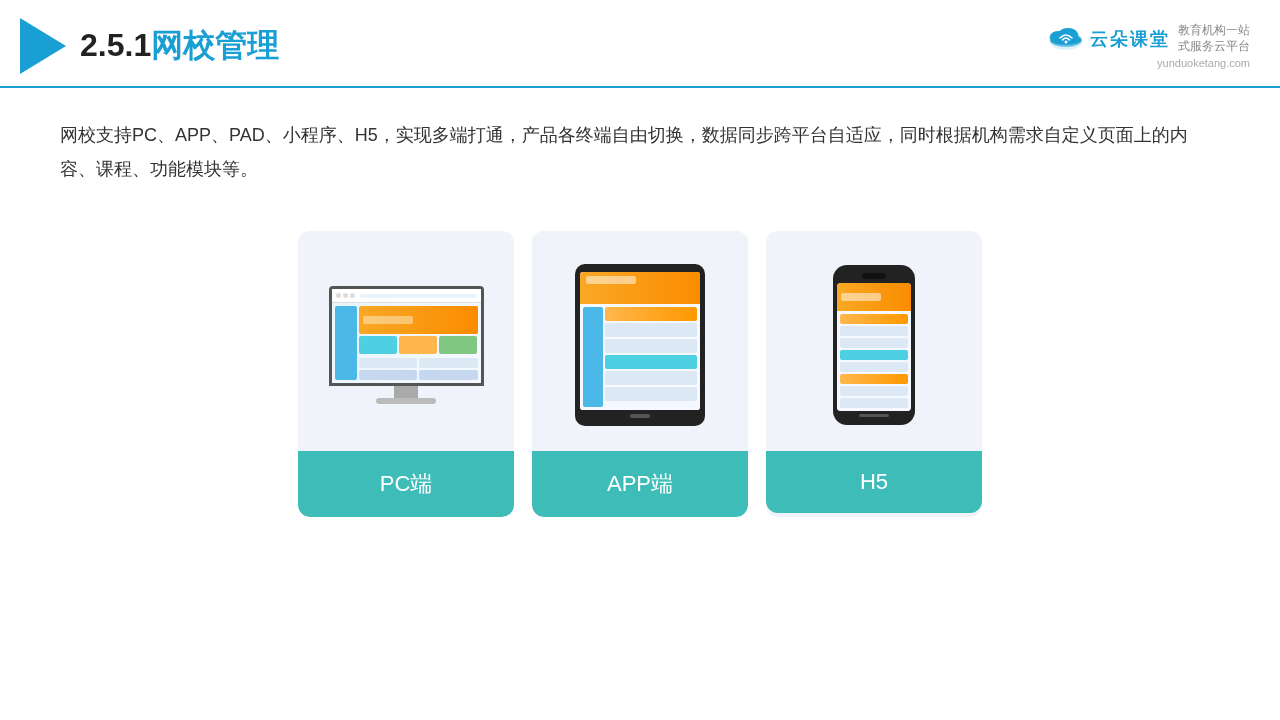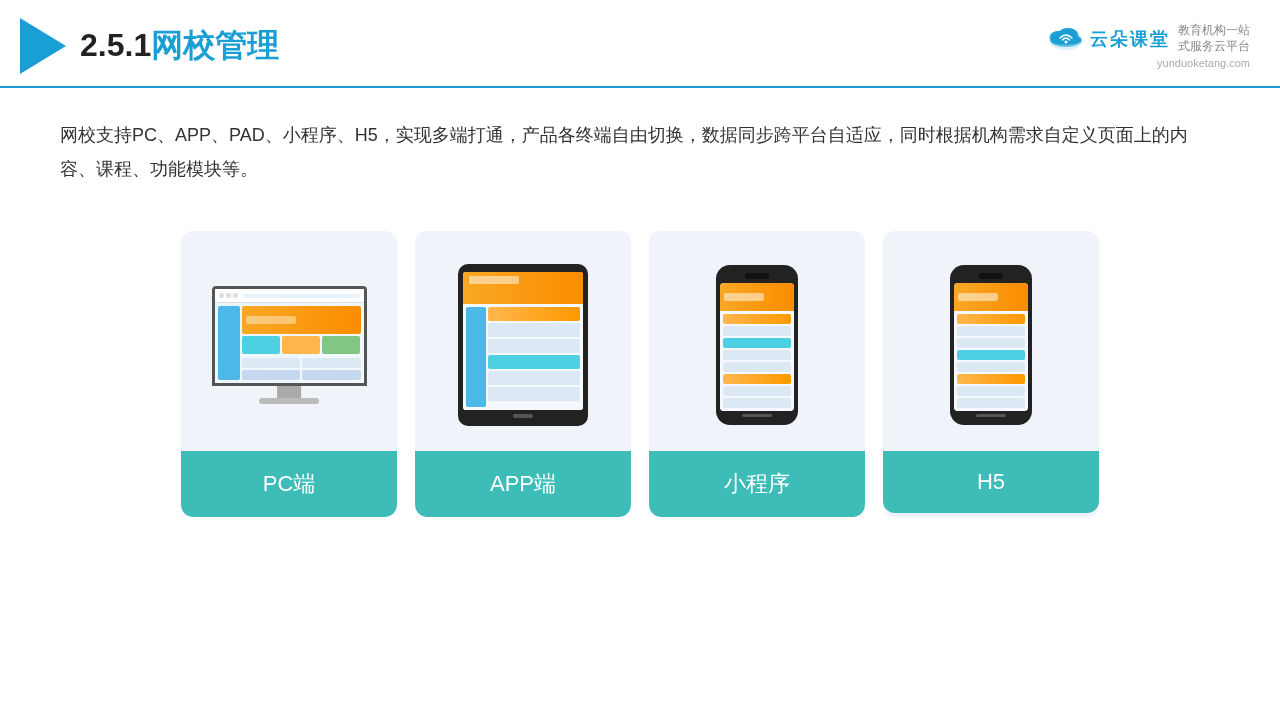--- a/index.html
+++ b/index.html
@@ -444,46 +444,20 @@
                 </div>
               </div>
             </div>
             <div class="tablet-home"></div>
           </div>
         </div>
       </div>
       <div class="card-label">APP端</div>
     </div>
 
-    <div class="card">
-      <div class="card-image-area">
-        <div class="phone-mockup">
-          <div class="phone-body">
-            <div class="phone-notch"></div>
-            <div class="phone-screen">
-              <div class="phone-screen-top">
-                <div style="width:40px;height:8px;background:rgba(255,255,255,0.5);border-radius:2px;"></div>
-              </div>
-              <div class="phone-screen-content">
-                <div class="phone-content-row-orange"></div>
-                <div class="phone-content-row"></div>
-                <div class="phone-content-row-teal"></div>
-                <div class="phone-content-row"></div>
-                <div class="phone-content-row"></div>
-                <div class="phone-content-row-orange"></div>
-                <div class="phone-content-row"></div>
-                <div class="phone-content-row"></div>
-              </div>
-            </div>
-            <div class="phone-home-bar"></div>
-          </div>
-        </div>
-      </div>
-      <div class="card-label">小程序</div>
-    </div>
 
     <div class="card">
       <div class="card-image-area">
         <div class="phone-mockup">
           <div class="phone-body">
             <div class="phone-notch"></div>
             <div class="phone-screen">
               <div class="phone-screen-top">
                 <div style="width:40px;height:8px;background:rgba(255,255,255,0.5);border-radius:2px;"></div>
               </div>

